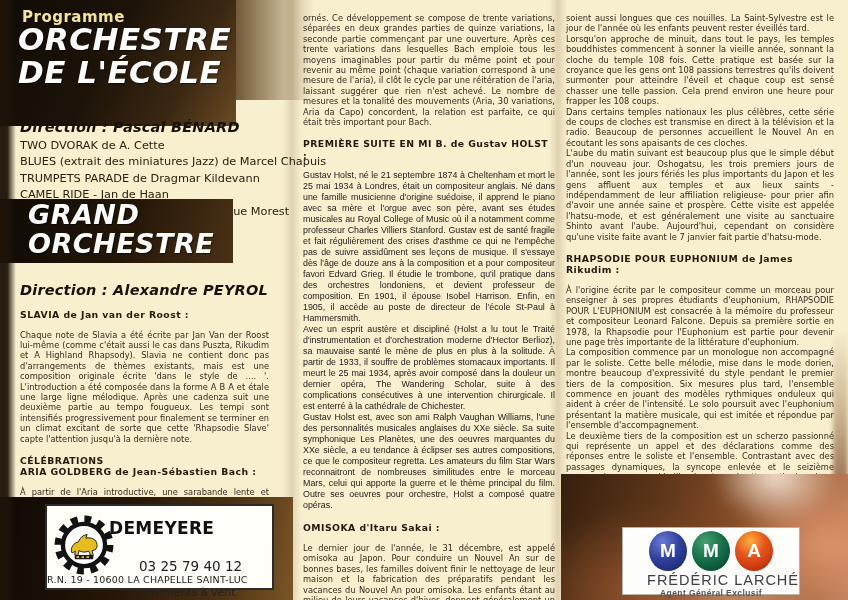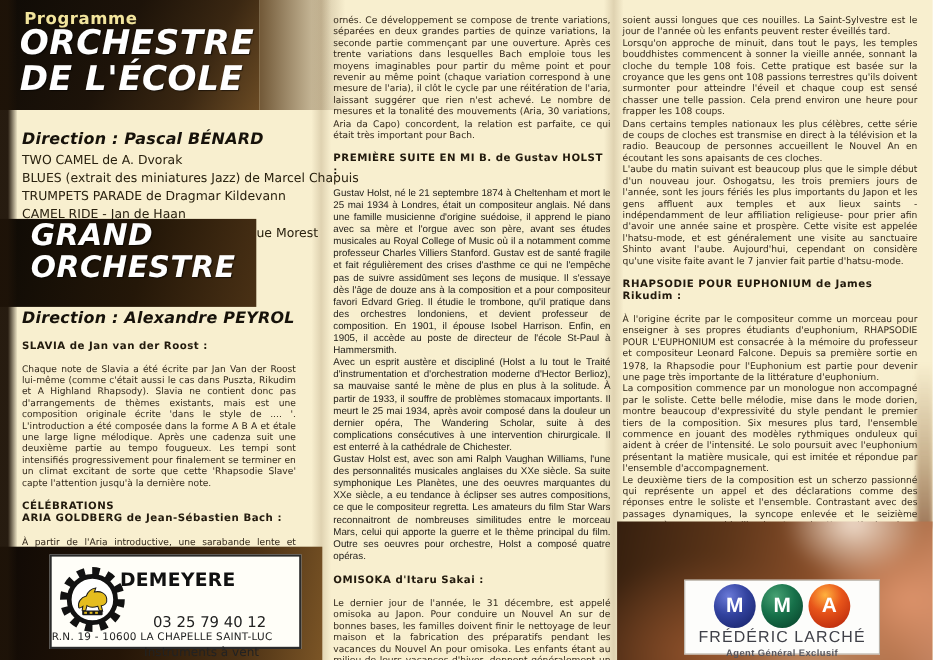--- a/index.html
+++ b/index.html
@@ -6,29 +6,29 @@
   #page {
     position:relative; width:848px; height:600px; overflow:hidden;
     background:#f8efcf; font-family:"DejaVu Sans",sans-serif;
   }
   
   .left-strip {
     position:absolute; left:0; top:0; width:16px; height:600px; z-index:3;
     background:linear-gradient(to right, rgba(30,19,8,0.96) 0 45%, rgba(30,19,8,0) 100%);
   }
   .block-top {
-    position:absolute; left:0; top:0; width:236px; height:100px; z-index:2;
+    position:absolute; left:0; top:0; width:236px; height:126px; z-index:2;
     background:linear-gradient(118deg,#0f0b06 0%,#1d1309 45%,#3a2712 75%,#6b4b24 100%);
   }
   .block-top-haze {
     position:absolute; left:236px; top:0; width:78px; height:100px; z-index:1;
     background:linear-gradient(to right, rgba(90,62,29,0.85), rgba(90,62,29,0));
   }
   .block-grand {
-    position:absolute; left:0; top:199px; width:233px; height:80px; z-index:2;
+    position:absolute; left:0; top:199px; width:233px; height:64px; z-index:2;
     background:linear-gradient(105deg,#0e0a05,#241708 55%,#4a3115 100%);
   }
   .block-bottom-left {
     position:absolute; left:0; top:497px; width:293px; height:103px; z-index:2;
     background:linear-gradient(100deg,#0f0905 0%,#241507 40%,#4a3014 75%,#7b5526 100%);
   }
   .fold { position:absolute; top:0; height:600px; width:18px; z-index:1;
     background:linear-gradient(to right, rgba(110,80,40,0), rgba(110,80,40,0.18), rgba(110,80,40,0)); }
   .fold.f1 { left:283px; } .fold.f2 { left:549px; }
   .edge-smudge {
@@ -78,42 +78,42 @@
   .demeyere-addr { position:absolute; left:0; right:0; bottom:3px; text-align:left; font-size:9.5px; color:#222; letter-spacing:0.2px; }
   
   .mma-box { position:absolute; left:622px; top:527px; width:178px; height:68px; z-index:4;
     background:#fdfdfb; border:1px solid #b9b2a8; box-sizing:border-box; text-align:center; }
   .spheres { display:flex; justify-content:center; gap:5px; margin-top:3px; }
   .sphere { width:38px; height:40px; border-radius:50%; display:flex; align-items:center; justify-content:center;
     color:#fff; font-weight:bold; font-size:19px; font-family:"Liberation Sans",sans-serif; }
   .sphere.blue  { background:radial-gradient(circle at 35% 28%, #6a7ad8 0%, #32429e 45%, #141f62 100%); }
   .sphere.green { background:radial-gradient(circle at 35% 28%, #46a072 0%, #17714a 45%, #063c26 100%); }
   .sphere.red   { background:radial-gradient(circle at 40% 25%, #ffb13e 0%, #e8551a 40%, #b01f0a 100%); }
-  .mma-name  { font-family:"Liberation Sans",sans-serif; font-size:14.5px; letter-spacing:1px; color:#3f4048; margin-top:1px; }
+  .mma-name  { font-family:"Liberation Sans",sans-serif; font-size:14.5px; letter-spacing:1px; color:#3f4048; margin-top:1px;text-align:right; }
   .mma-agent { font-family:"Liberation Sans",sans-serif; font-size:8.5px; letter-spacing:0.4px; color:#55565e;font-weight:bold; }
 </style>
 </head>
 <body>
 
 <div id="page">
 
   <div class="block-top-haze"></div>
   <div class="fold f1"></div>
   <div class="fold f2"></div>
   <div class="edge-smudge"></div>
 
   <div class="block-top">
     <div class="programme">Programme</div>
     <div class="big-title t1">ORCHESTRE</div>
     <div class="big-title t2">DE L'ÉCOLE</div>
   </div>
 
   <div class="list-band">
     <div class="direction">Direction : Pascal BÉNARD</div>
-    <div class="piece">TWO CAMEL de A. Dvorak</div>
+    <div class="piece">TWO DVORAK de A. Cette</div>
     <div class="piece">BLUES (extrait des miniatures Jazz) de Marcel Chapuis</div>
     <div class="piece">TRUMPETS PARADE de Dragmar Kildevann</div>
     <div class="piece">CAMEL RIDE - Jan de Haan</div>
     <div class="piece">MALBROUCQ-SYMPHONIE de Dominique Morest</div>
   </div>
 
   <div class="block-grand">
     <div class="grand-title g1">GRAND</div>
     <div class="grand-title g2">ORCHESTRE</div>
   </div>

